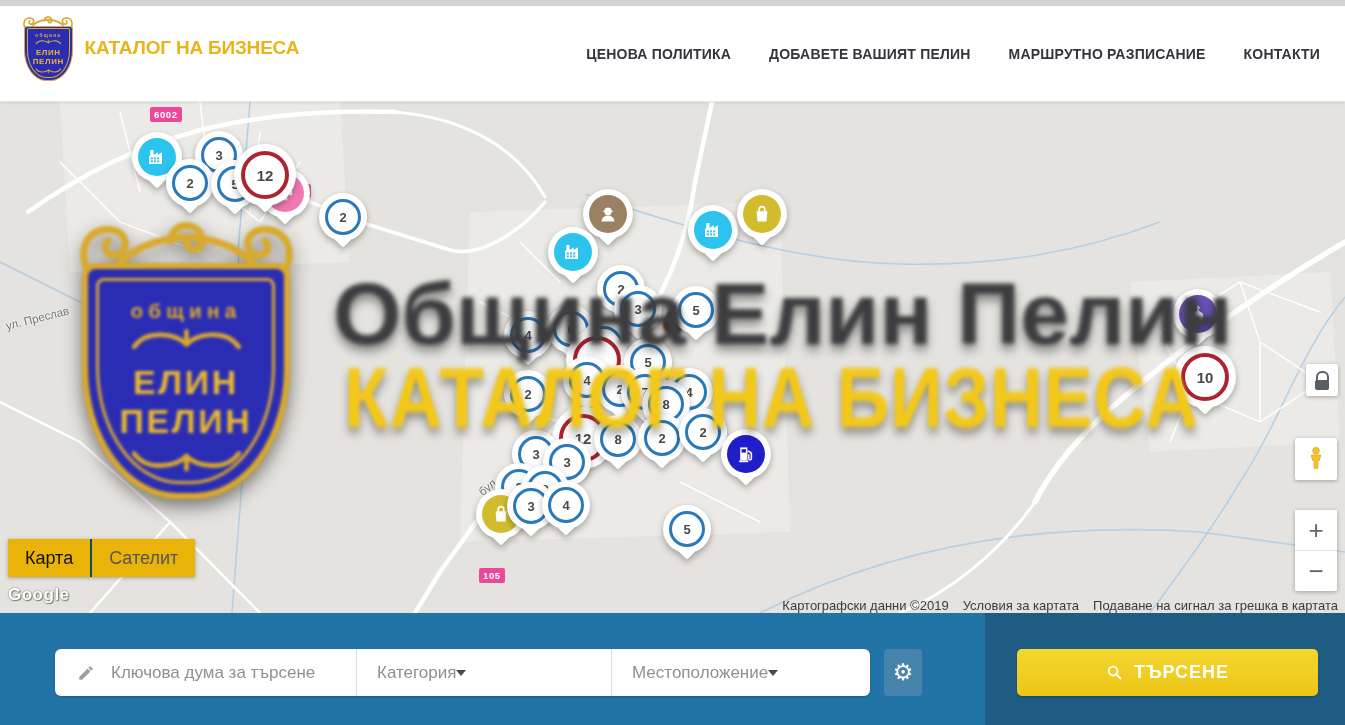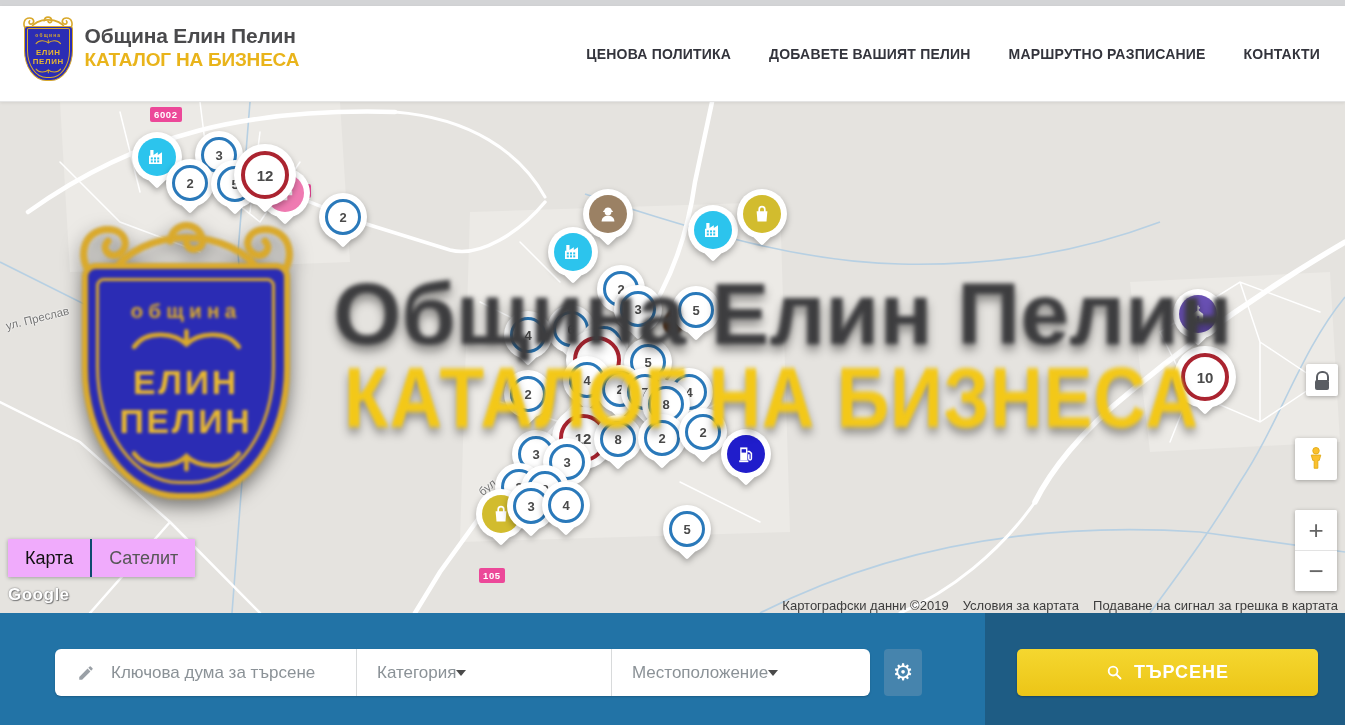--- a/index.html
+++ b/index.html
@@ -65,21 +65,21 @@
   .wm-title{position:absolute;left:333px;top:168px;z-index:101;font-size:88px;font-weight:bold;
     color:#3d3d3f;line-height:1;white-space:nowrap;filter:blur(2.2px);
     text-shadow:0 6px 10px rgba(0,0,0,.45);}
   .wm-sub{position:absolute;left:344px;top:252px;z-index:101;font-size:86px;font-weight:bold;
     color:#f3c818;line-height:1;white-space:nowrap;transform:scaleX(.85);transform-origin:left;
     filter:blur(2px);text-shadow:0 6px 9px rgba(0,0,0,.4);letter-spacing:1px;}
 
   
   .maptype{position:absolute;left:8px;top:437px;display:flex;z-index:200;
     box-shadow:0 1px 4px rgba(0,0,0,.3);}
-  .maptype button{height:38px;background:#f0abfc;border:0;font-size:18px;cursor:pointer;
+  .maptype button{height:38px;background:#eab308;border:0;font-size:18px;cursor:pointer;
     font-family:"Liberation Sans",sans-serif;padding:0 17px;}
   .maptype .active{font-weight:500;color:#111;}
   .maptype .inactive{color:#565656;border-left:2px solid #0c4a6e;}
   .glogo{position:absolute;left:8px;top:483px;z-index:200;font-size:17px;font-weight:bold;color:#fff;
     letter-spacing:.5px;text-shadow:0 0 1px #8a8a8a,0 0 2px #8a8a8a,1px 1px 1px #777;cursor:pointer;}
   .attrib{position:absolute;right:7px;top:496px;z-index:200;font-size:13px;color:#3c3c3c;
     display:flex;gap:14px;white-space:nowrap;}
   .attrib span{cursor:default;}
   .attrib a{color:#3c3c3c;text-decoration:none;cursor:pointer;}
   .sq-btn{position:absolute;background:#fff;border:0;border-radius:2px;cursor:pointer;z-index:200;
@@ -146,21 +146,20 @@
           </svg>
           <div class="em-name">ЕЛИН</div>
           <div class="em-name">ПЕЛИН</div>
           <svg class="em-flour" viewBox="0 0 100 30">
             <path d="M10,10 C20,24 42,20 50,12 C58,20 80,24 90,10 M50,12 L50,22" fill="none" stroke="#d9a92c" stroke-width="3.5" stroke-linecap="round"></path>
           </svg>
         </div>
       </div>
     </div>
     <div class="brand-text">
-      <div class="t1">Община Елин Пелин</div>
       <div class="t2">КАТАЛОГ НА БИЗНЕСА</div>
     </div>
   </div>
   <nav>
     <a>ЦЕНОВА ПОЛИТИКА</a>
     <a>ДОБАВЕТЕ ВАШИЯТ ПЕЛИН</a>
     <a>МАРШРУТНО РАЗПИСАНИЕ</a>
     <a>КОНТАКТИ</a>
   </nav>
 </header>

